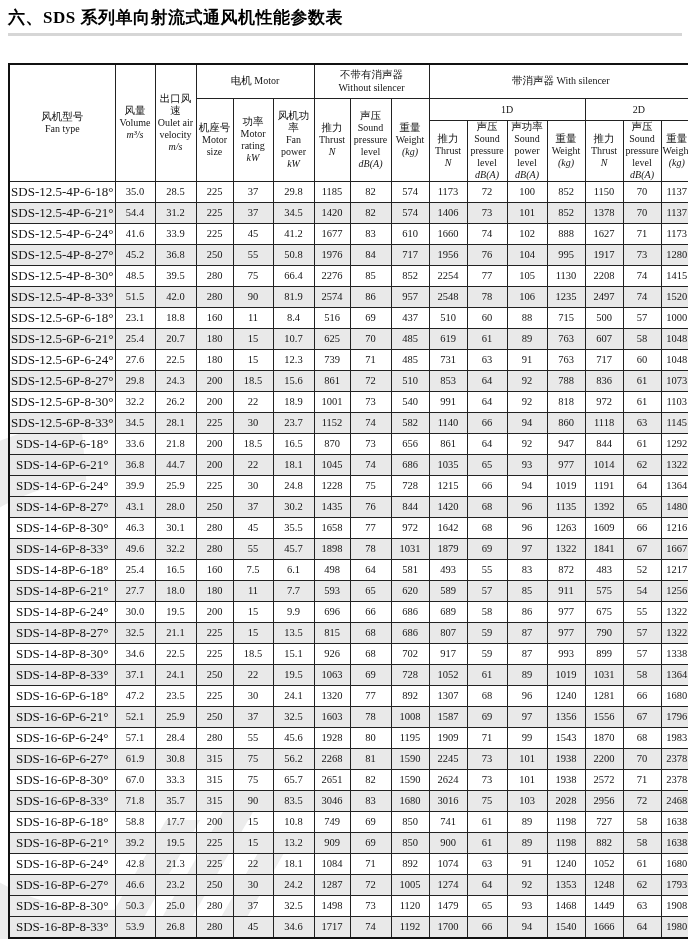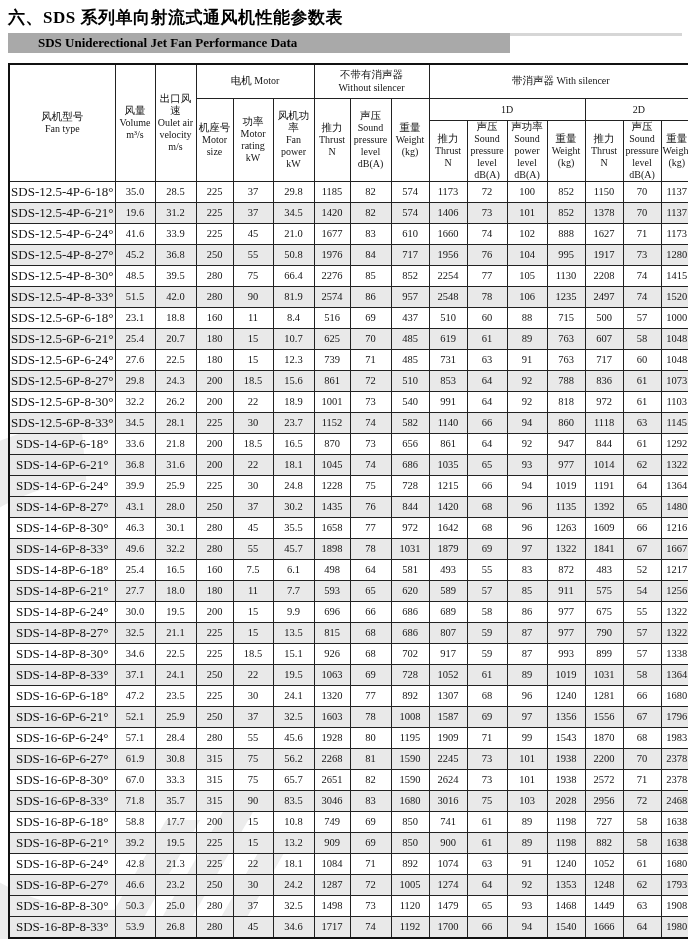--- a/index.html
+++ b/index.html
@@ -61,38 +61,35 @@
     vertical-align:middle;
     padding:0 1px;
     overflow:hidden;
   }
   thead th{background:#fff;font-weight:normal;line-height:1.18;}
   thead tr.h1 th{height:33px;}
   thead tr.h2 th{height:21px;}
   thead tr.h3 th{height:53px;}
   .h-zh{display:block;font-size:10.5px;}
   .h-en{display:block;font-size:10px;}
-  .h-unit{display:block;font-size:10px;}
+  .h-unit{display:block;font-size:10px;font-style:italic;}
   .h-inline .h-zh,.h-inline .h-en{display:inline;}
   tbody td{height:20px;font-size:10.5px;letter-spacing:0;}
   tbody td.fan-type{font-size:13px;}
   tbody tr:nth-child(even){background:#e9e9e9;}
 </style>
 </head>
 <body>
 
 <div class="page">
 
   <div class="title">六、SDS 系列单向射流式通风机性能参数表</div>
 
   <div class="subtitle-wrap">
     <div class="subtitle-underline"></div>
-    <div class="subtitle-bar">
-      <span>SDS Uniderectional Jet Fan Performance Data</span>
-    </div>
   </div>
 
   <div class="watermark">
     <div class="wm-arc"></div>
     <div class="wm-bar b1"></div>
     <div class="wm-bar b2"></div>
     <div class="wm-bar b3"></div>
   </div>
 
   <table class="perf">
@@ -228,21 +225,21 @@
           <td>1173</td>
           <td>72</td>
           <td>100</td>
           <td>852</td>
           <td>1150</td>
           <td>70</td>
           <td>1137</td>
         </tr>
         <tr>
           <td class="fan-type">SDS-12.5-4P-6-21°</td>
-          <td>19.6</td>
+          <td>54.4</td>
           <td>31.2</td>
           <td>225</td>
           <td>37</td>
           <td>34.5</td>
           <td>1420</td>
           <td>82</td>
           <td>574</td>
           <td>1406</td>
           <td>73</td>
           <td>101</td>
@@ -250,21 +247,21 @@
           <td>1378</td>
           <td>70</td>
           <td>1137</td>
         </tr>
         <tr>
           <td class="fan-type">SDS-12.5-4P-6-24°</td>
           <td>41.6</td>
           <td>33.9</td>
           <td>225</td>
           <td>45</td>
-          <td>21.0</td>
+          <td>41.2</td>
           <td>1677</td>
           <td>83</td>
           <td>610</td>
           <td>1660</td>
           <td>74</td>
           <td>102</td>
           <td>888</td>
           <td>1627</td>
           <td>71</td>
           <td>1173</td>
@@ -445,21 +442,21 @@
           <td>64</td>
           <td>92</td>
           <td>947</td>
           <td>844</td>
           <td>61</td>
           <td>1292</td>
         </tr>
         <tr>
           <td class="fan-type">SDS-14-6P-6-21°</td>
           <td>36.8</td>
-          <td>31.6</td>
+          <td>44.7</td>
           <td>200</td>
           <td>22</td>
           <td>18.1</td>
           <td>1045</td>
           <td>74</td>
           <td>686</td>
           <td>1035</td>
           <td>65</td>
           <td>93</td>
           <td>977</td>

